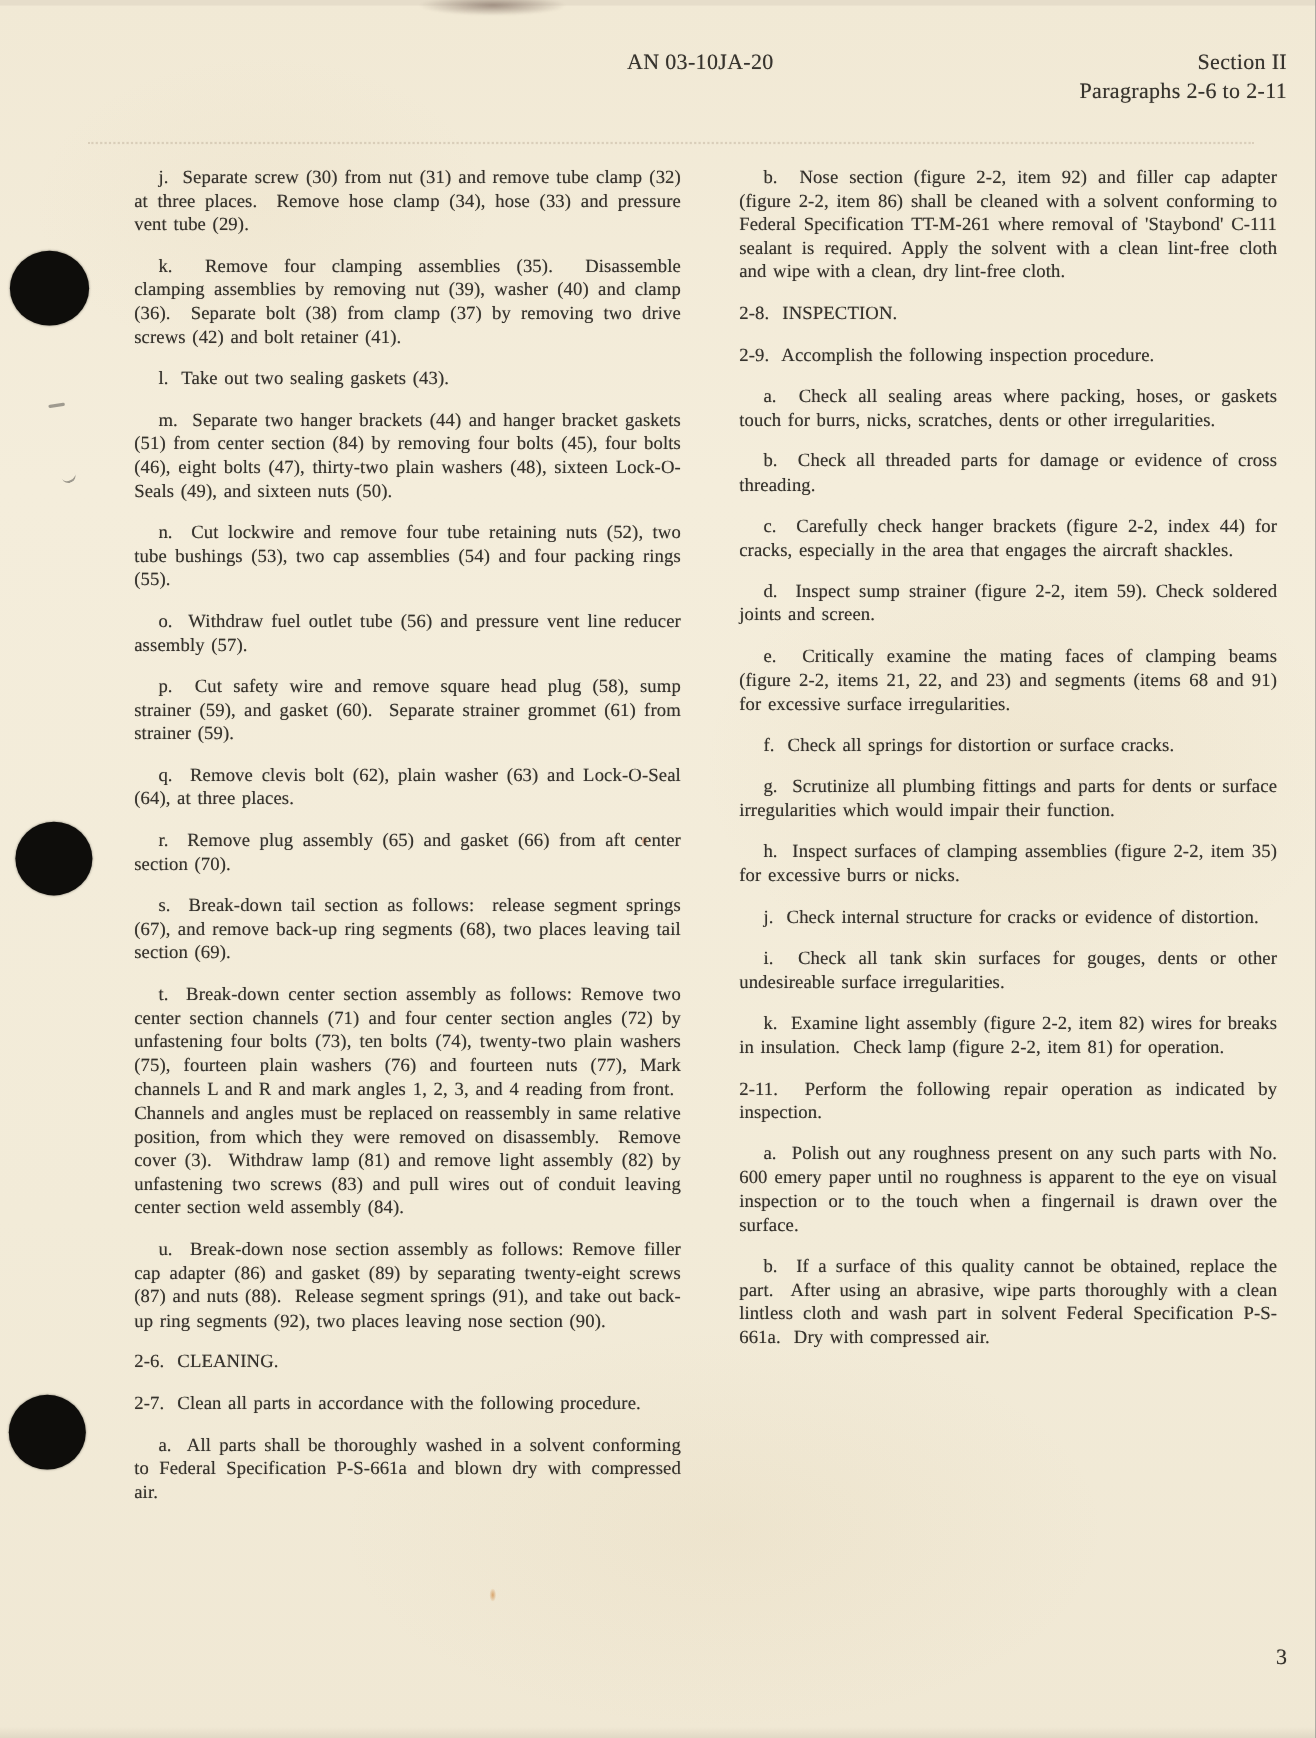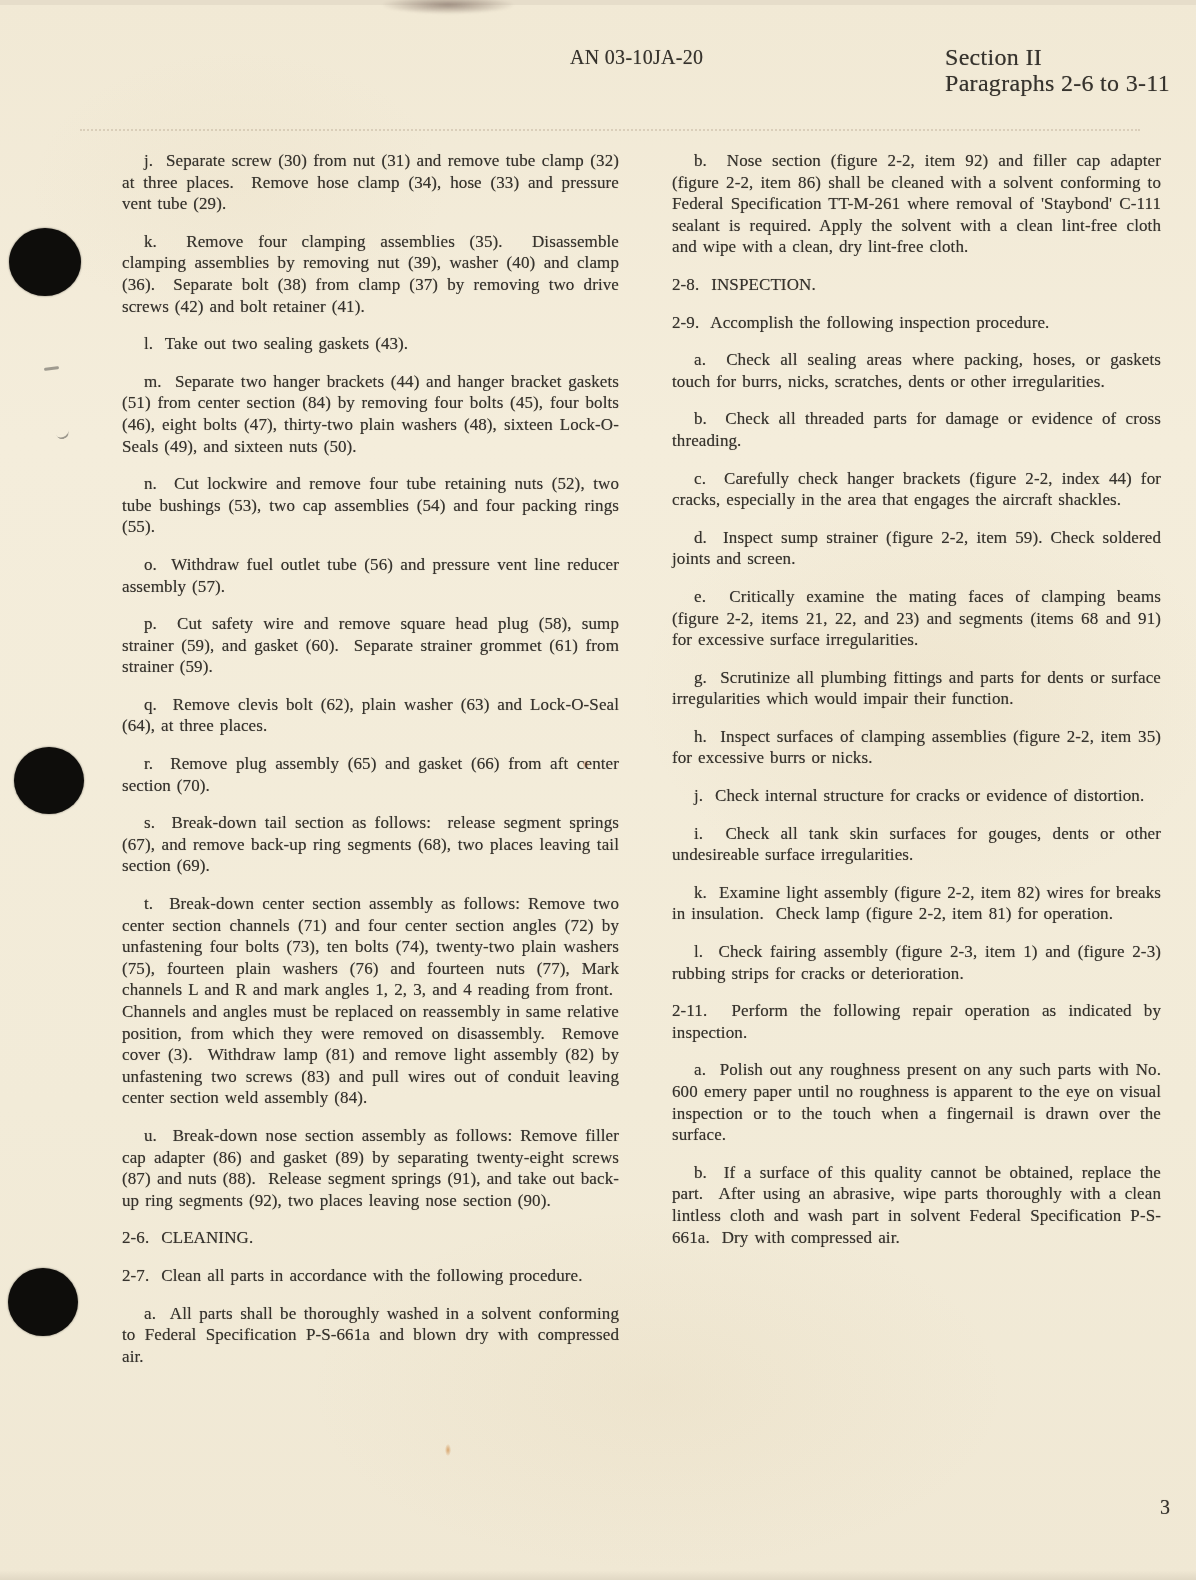--- a/index.html
+++ b/index.html
@@ -23,21 +23,21 @@
     line-height:21.6px;
     word-spacing:1.6px;
     letter-spacing:0.1px;
     text-shadow:0 0 0.7px rgba(54,50,44,0.55);
   }
   .indent{text-indent:22px;}
   .col{position:absolute;top:150px;}
   .col-left{left:122px;width:497px;}
   .col-right{left:672px;width:489px;}
   .header-center{position:absolute;top:46px;left:570px;font-size:20px;letter-spacing:0.3px;text-shadow:0 0 0.7px rgba(54,50,44,0.55);}
-  .header-right{position:absolute;top:44px;right:26px;font-size:24px;line-height:26px;letter-spacing:0.3px;text-shadow:0 0 0.7px rgba(54,50,44,0.55);}
+  .header-right{position:absolute;top:44px;right:26px;text-align:right;font-size:20px;line-height:26px;letter-spacing:0.3px;text-shadow:0 0 0.7px rgba(54,50,44,0.55);}
   .page-number{position:absolute;top:1496px;right:26px;font-size:20px;text-shadow:0 0 0.7px rgba(54,50,44,0.55);}
   .hole{position:absolute;background:#0e0d0b;border-radius:50%;box-shadow:0 0 2px rgba(20,18,14,0.6);}
   .hole-1{left:9px;top:228px;width:72px;height:68px;}
   .hole-2{left:14px;top:747px;width:70px;height:67px;}
   .hole-3{left:8px;top:1268px;width:70px;height:68px;}
   .dotted-line{position:absolute;top:129px;left:80px;width:1060px;height:0;border-top:2px dotted rgba(130,110,85,0.22);}
   .top-edge{position:absolute;top:0;left:0;width:100%;height:5px;background:rgba(80,70,55,0.07);}
   .smudge-top{position:absolute;top:-4px;left:382px;width:132px;height:18px;border-radius:50%;
     background:radial-gradient(ellipse at center, rgba(96,74,66,0.55), rgba(96,74,66,0) 72%);filter:blur(1px);}
   .bottom-shade{position:absolute;bottom:0;left:0;width:100%;height:10px;background:linear-gradient(0deg,rgba(90,78,58,0.10),rgba(90,78,58,0));}
@@ -64,21 +64,21 @@
 
   <div class="mark-dash"></div>
   <div class="mark-squiggle"></div>
   <div class="speck-1"></div>
   <div class="speck-2"></div>
 
   <div class="header-center">AN 03-10JA-20</div>
 
   <div class="header-right">
     <div>Section II</div>
-    <div>Paragraphs 2-6 to 3-11</div>
+    <div>Paragraphs 2-6 to 2-11</div>
   </div>
 
   <div class="col col-left">
     <p class="block indent">j.&nbsp; Separate screw (30) from nut (31) and remove tube clamp (32) at three places.&nbsp; Remove hose clamp (34), hose (33) and pressure vent tube (29).</p>
     <p class="block indent">k.&nbsp; Remove four clamping assemblies (35).&nbsp; Disassemble clamping assemblies by removing nut (39), washer (40) and clamp (36).&nbsp; Separate bolt (38) from clamp (37) by removing two drive screws (42) and bolt retainer (41).</p>
     <p class="block indent">l.&nbsp; Take out two sealing gaskets (43).</p>
     <p class="block indent">m.&nbsp; Separate two hanger brackets (44) and hanger bracket gaskets (51) from center section (84) by removing four bolts (45), four bolts (46), eight bolts (47), thirty-two plain washers (48), sixteen Lock-O-Seals (49), and sixteen nuts (50).</p>
     <p class="block indent">n.&nbsp; Cut lockwire and remove four tube retaining nuts (52), two tube bushings (53), two cap assemblies (54) and four packing rings (55).</p>
     <p class="block indent">o.&nbsp; Withdraw fuel outlet tube (56) and pressure vent line reducer assembly (57).</p>
     <p class="block indent">p.&nbsp; Cut safety wire and remove square head plug (58), sump strainer (59), and gasket (60).&nbsp; Separate strainer grommet (61) from strainer (59).</p>
@@ -94,26 +94,26 @@
 
   <div class="col col-right">
     <p class="block indent">b.&nbsp; Nose section (figure 2-2, item 92) and filler cap adapter (figure 2-2, item 86) shall be cleaned with a solvent conforming to Federal Specification TT-M-261 where removal of 'Staybond' C-111 sealant is required. Apply the solvent with a clean lint-free cloth and wipe with a clean, dry lint-free cloth.</p>
     <p class="block">2-8.&nbsp; INSPECTION.</p>
     <p class="block">2-9.&nbsp; Accomplish the following inspection procedure.</p>
     <p class="block indent">a.&nbsp; Check all sealing areas where packing, hoses, or gaskets touch for burrs, nicks, scratches, dents or other irregularities.</p>
     <p class="block indent">b.&nbsp; Check all threaded parts for damage or evidence of cross threading.</p>
     <p class="block indent">c.&nbsp; Carefully check hanger brackets (figure 2-2, index 44) for cracks, especially in the area that engages the aircraft shackles.</p>
     <p class="block indent">d.&nbsp; Inspect sump strainer (figure 2-2, item 59). Check soldered joints and screen.</p>
     <p class="block indent">e.&nbsp; Critically examine the mating faces of clamping beams (figure 2-2, items 21, 22, and 23) and segments (items 68 and 91) for excessive surface irregularities.</p>
+    <p class="block indent">f.&nbsp; Check all springs for distortion or surface cracks.</p>
     <p class="block indent">g.&nbsp; Scrutinize all plumbing fittings and parts for dents or surface irregularities which would impair their function.</p>
     <p class="block indent">h.&nbsp; Inspect surfaces of clamping assemblies (figure 2-2, item 35) for excessive burrs or nicks.</p>
     <p class="block indent">j.&nbsp; Check internal structure for cracks or evidence of distortion.</p>
     <p class="block indent">i.&nbsp; Check all tank skin surfaces for gouges, dents or other undesireable surface irregularities.</p>
     <p class="block indent">k.&nbsp; Examine light assembly (figure 2-2, item 82) wires for breaks in insulation.&nbsp; Check lamp (figure 2-2, item 81) for operation.</p>
-    <p class="block indent">l.&nbsp; Check fairing assembly (figure 2-3, item 1) and (figure 2-3) rubbing strips for cracks or deterioration.</p>
     <p class="block">2-11.&nbsp; Perform the following repair operation as indicated by inspection.</p>
     <p class="block indent">a.&nbsp; Polish out any roughness present on any such parts with No. 600 emery paper until no roughness is apparent to the eye on visual inspection or to the touch when a fingernail is drawn over the surface.</p>
     <p class="block indent">b.&nbsp; If a surface of this quality cannot be obtained, replace the part.&nbsp; After using an abrasive, wipe parts thoroughly with a clean lintless cloth and wash part in solvent Federal Specification P-S-661a.&nbsp; Dry with compressed air.</p>
   </div>
 
   <div class="page-number">3</div>
 
 </div>
 
 </body></html>

